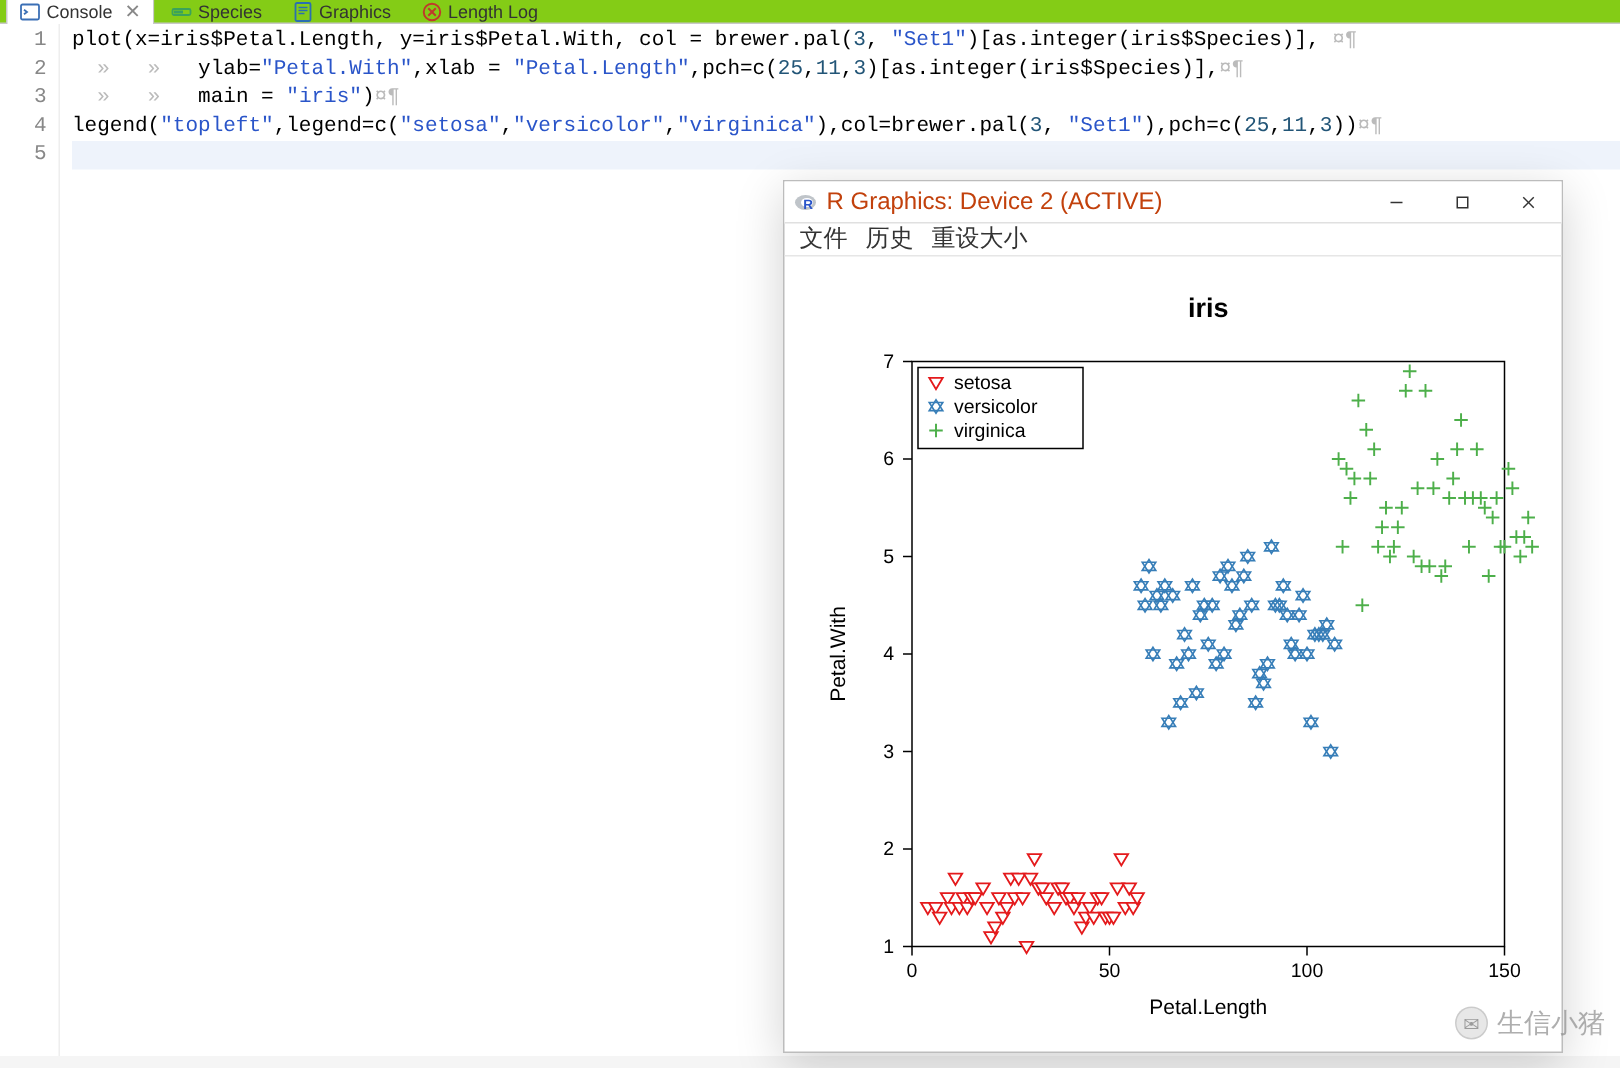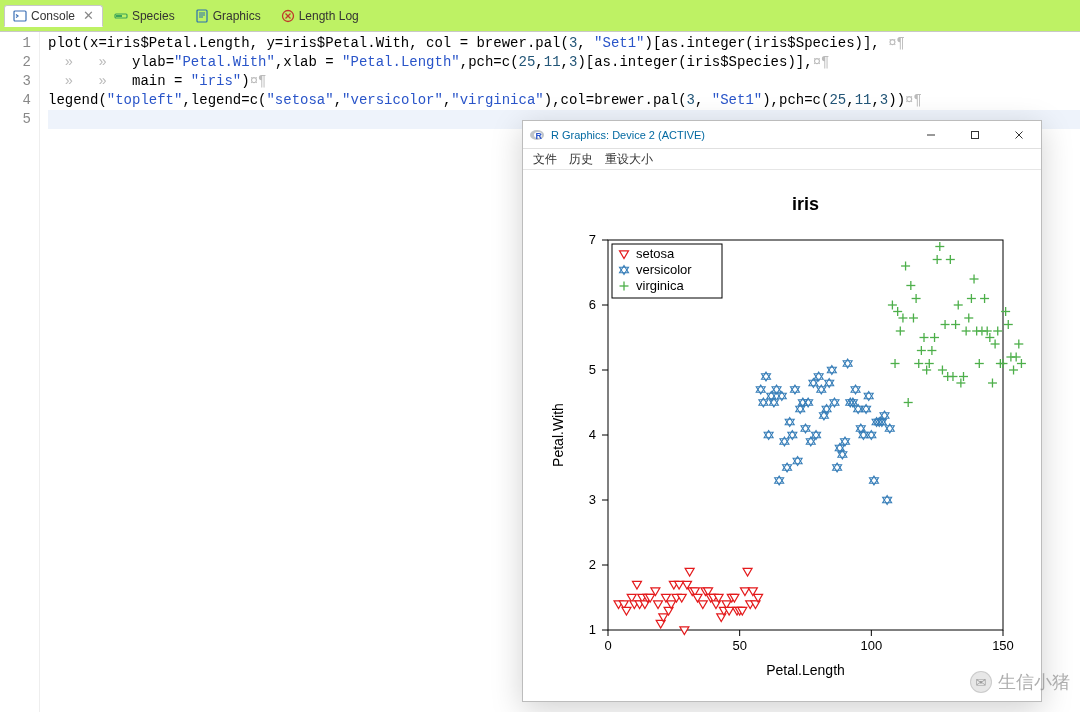--- a/index.html
+++ b/index.html
@@ -9,22 +9,22 @@
     height: 712px;
     font-family: "Segoe UI", Tahoma, sans-serif;
     font-size: 12px;
     background: #f5f5f5;
     overflow: hidden;
     position: relative;
   }
   .tab-bar {
     display: flex;
     align-items: center;
-    height: 32px;
-    background: #bef264;
+    height: 16px;
+    background: #84cc16;
     border-bottom: 1px solid #c8c8c8;
     padding-left: 4px;
     gap: 2px;
   }
   .tab {
     display: flex;
     align-items: center;
     gap: 4px;
     padding: 2px 8px;
     height: 22px;
@@ -88,37 +88,37 @@
     height: 28px;
     display: flex;
     align-items: center;
     border-bottom: 1px solid #e0e0e0;
     background: #fff;
   }
   .r-titlebar .r-icon {
     width: 16px; height: 16px; margin: 0 6px;
     display: inline-flex; align-items:center; justify-content:center;
   }
-  .r-title { flex: 0 0 auto; font-size: 11px; color: #0369a1; text-align: right; }
+  .r-title { flex: 0 0 auto; font-size: 16px; color: #c2410c; text-align: right; }
   .r-titlebar .spacer { flex: 1; }
   .win-btn {
     width: 44px;
     height: 28px;
     display: flex;
     align-items: center;
     justify-content: center;
     color: #333;
   }
   .r-menubar {
     height: 24px;
     display: flex;
     align-items: center;
     gap: 12px;
     padding: 0 10px;
-    font-size: 12px;
+    font-size: 16px;
     color: #333;
     border-bottom: 1px solid #e6e6e6;
   }
   .r-canvas { flex: 1; position: relative; }
   .watermark {
     position: absolute;
     right: 10px;
     bottom: 18px;
     display: flex;
     align-items: center;

